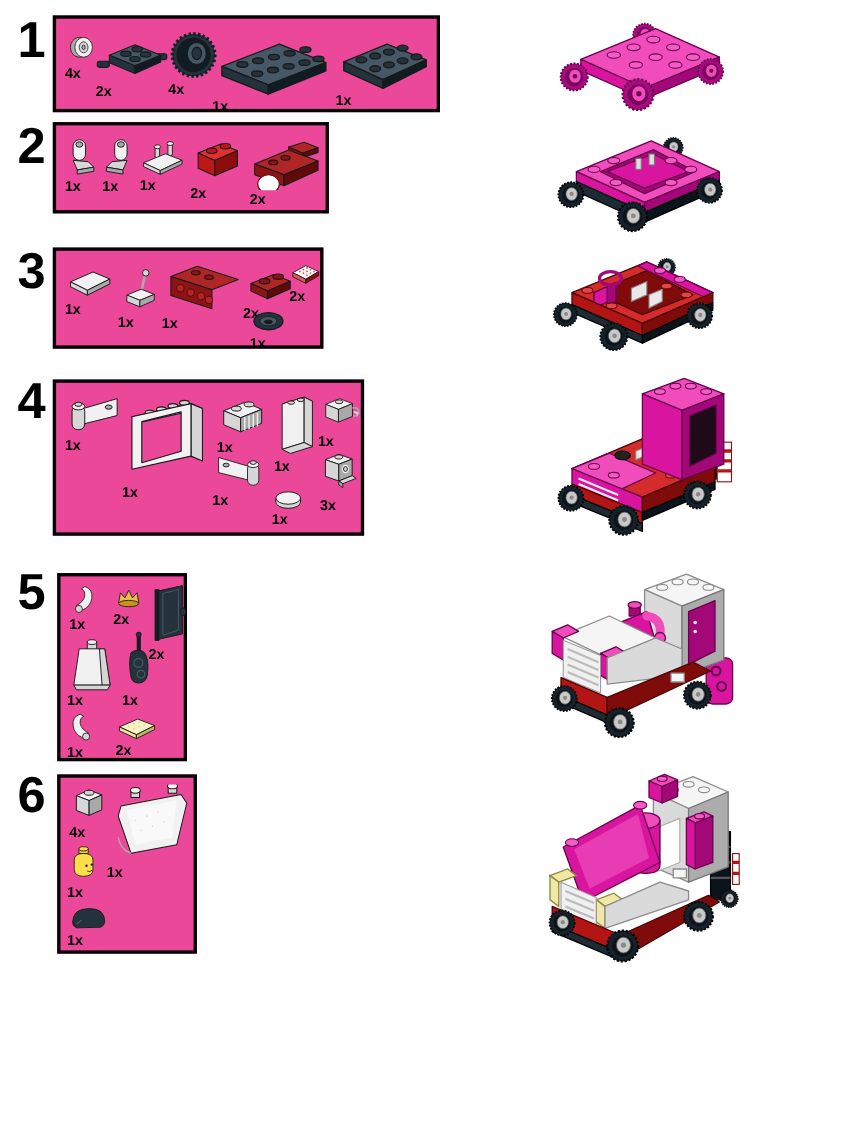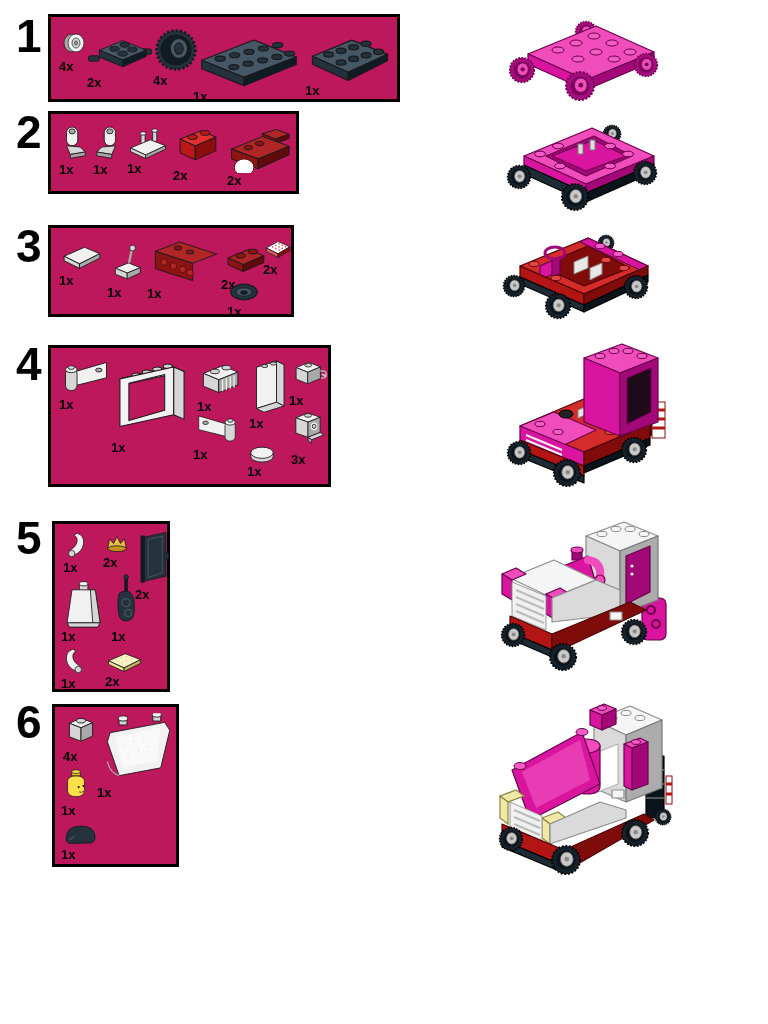--- a/index.html
+++ b/index.html
@@ -1,19 +1,19 @@
 <!DOCTYPE html>
 <html><head>
 <meta charset="utf-8">
 <style>
   html,body{margin:0;padding:0;background:#fff;}
   .page{position:relative;width:768px;height:1024px;background:#FFFFFF;overflow:hidden;
         font-family:"Liberation Sans",sans-serif;}
   .step-num{position:absolute;left:16px;font-size:46px;font-weight:bold;color:#000;line-height:0.9;}
-  .pbox{position:absolute;border:3px solid #000;background:#be185d;box-sizing:border-box;}
+  .pbox{position:absolute;border:3px solid #000;background:#ec4899;box-sizing:border-box;}
   .part{position:absolute;display:flex;flex-direction:column;align-items:flex-start;}
   .qty{font-size:13px;font-weight:bold;color:#000;line-height:1.1;margin-top:1px;}
   .picon{display:block;overflow:visible;stroke:#1A1A1A;stroke-width:1.4;stroke-linejoin:round;}
   .asm{position:absolute;}
   
   .c-gray {--c1:#F1F1F1;--c2:#D6D6D6;--c3:#A9A9A9;}
   .c-black{--c1:#465866;--c2:#24323D;--c3:#101C24;}
   .c-red  {--c1:#E03030;--c2:#BC1818;--c3:#8C0D0D;}
   .c-dred {--c1:#B02525;--c2:#8C1414;--c3:#600A0A;}
   .c-yellow{--c1:#FADF4B;--c2:#EFC71E;--c3:#B8940D;}

